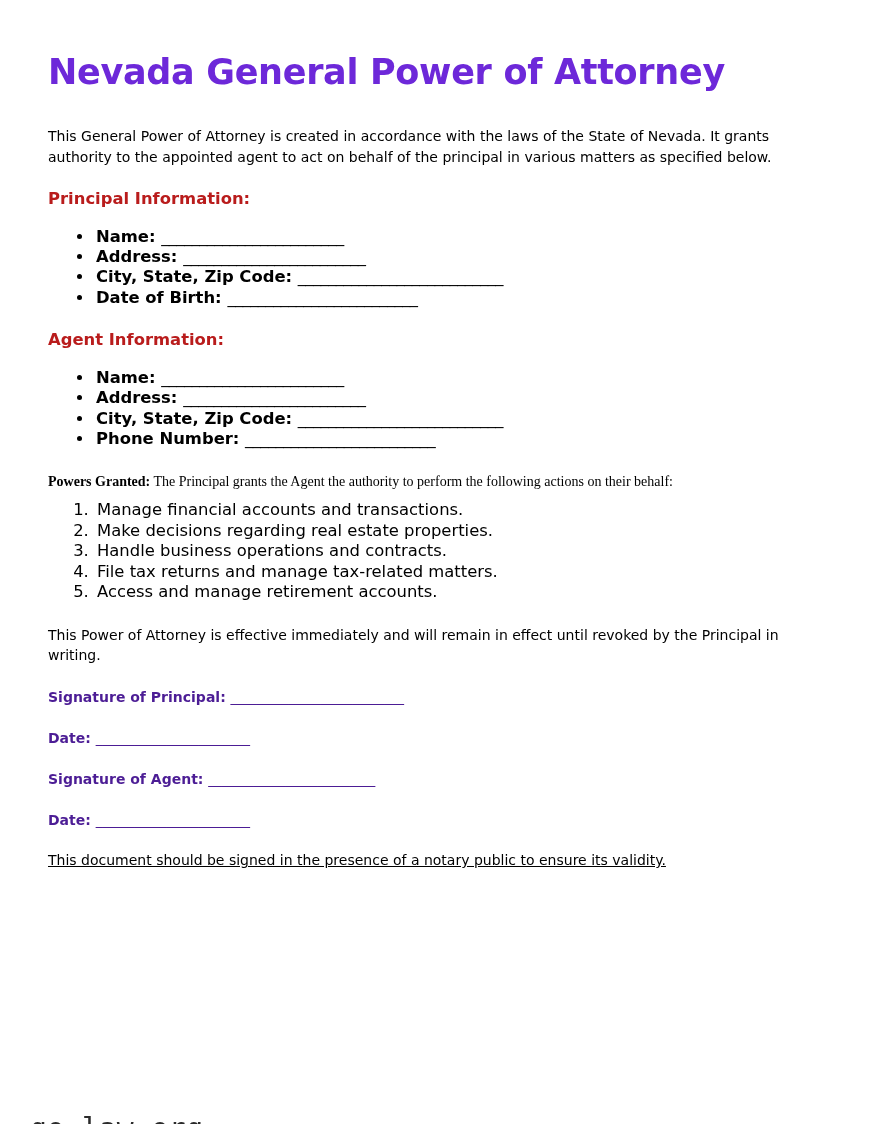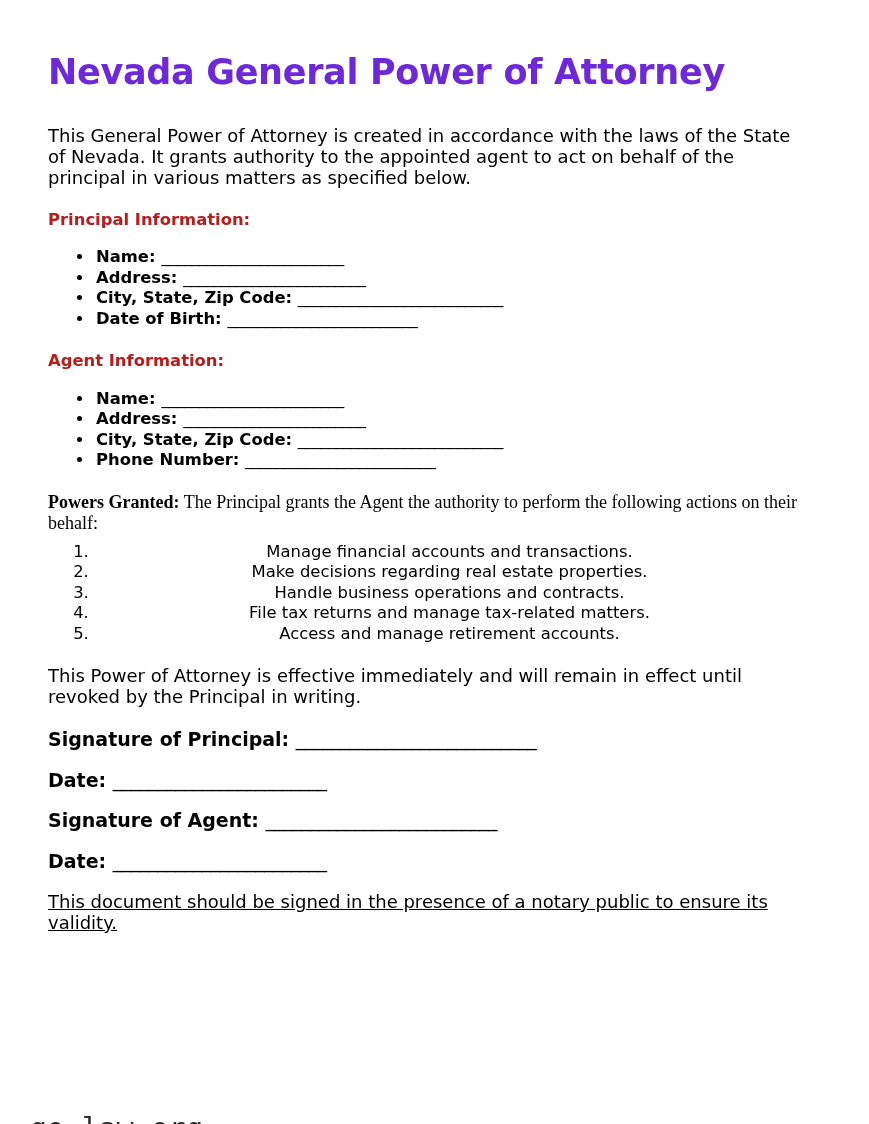--- a/index.html
+++ b/index.html
@@ -33,21 +33,21 @@
     font-family: "DejaVu Sans", sans-serif;
     font-size: 35px;
     font-weight: bold;
     letter-spacing: -0.3px;
     line-height: 1.15;
     margin: 0 0 34px 0;
     padding: 0;
     color: #6d28d9;
   }
   p.para {
-    font-size: 18px;
+    font-size: 14px;
     line-height: 20.8px;
     margin: 0 0 21px 0;
     padding: 0;
     color: #000000;
   }
   p.para.tight {
     margin-bottom: 8px;
     font-family: Liberation Serif, serif;
   }
   .sec-head {
@@ -77,28 +77,27 @@
     list-style-type: decimal;
     margin: 0 0 22px 0;
     padding-left: 46px;
   }
   ol.powers-list li {
     font-size: 16.4px;
     line-height: 20.4px;
     font-weight: normal;
     color: #000000;
     padding-left: 3px;
-    text-align: center;
   }
   .sig-line {
-    font-size: 19px;
+    font-size: 14px;
     line-height: 20.8px;
     font-weight: bold;
     margin: 0 0 20px 0;
-    color: #000000;
+    color: #4c1d95;
   }
   .sig-line .blank {
     font-weight: normal;
     letter-spacing: -0.6px;
   }
   .sig-block {
     margin-top: 6px;
     margin-bottom: 18px;
   }
   .closing {

